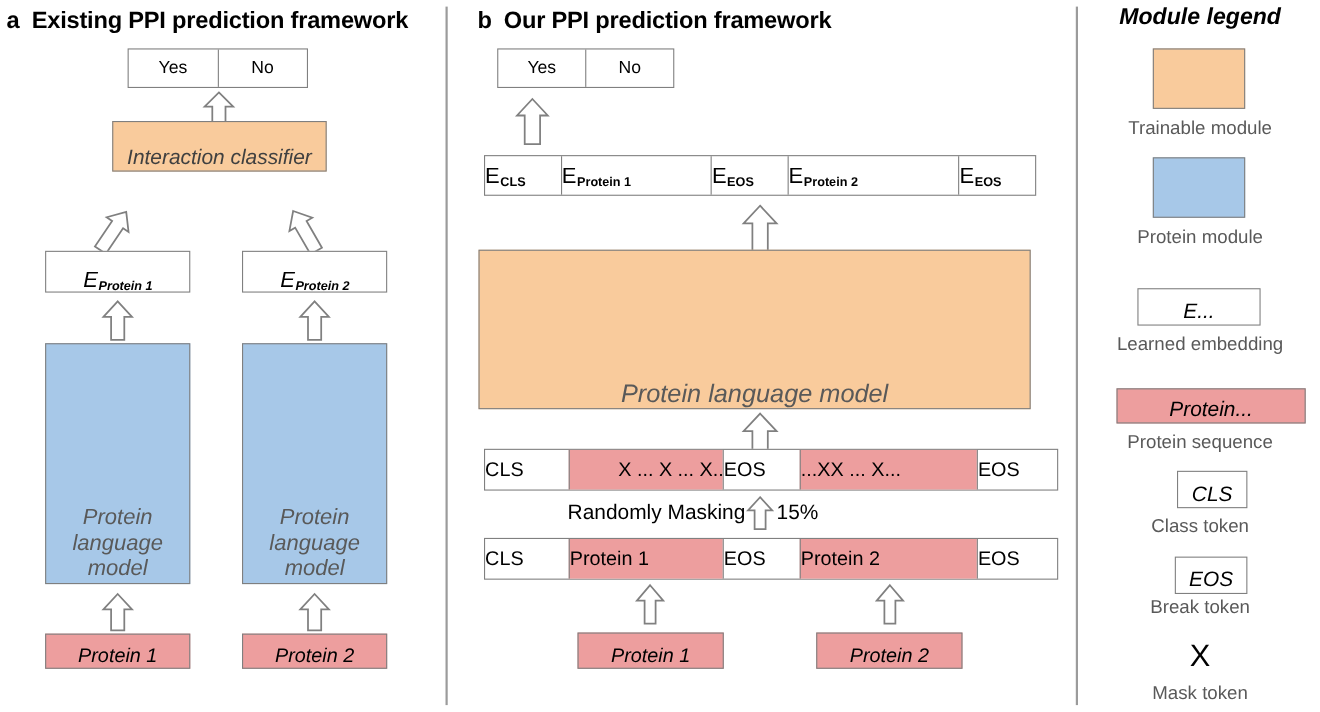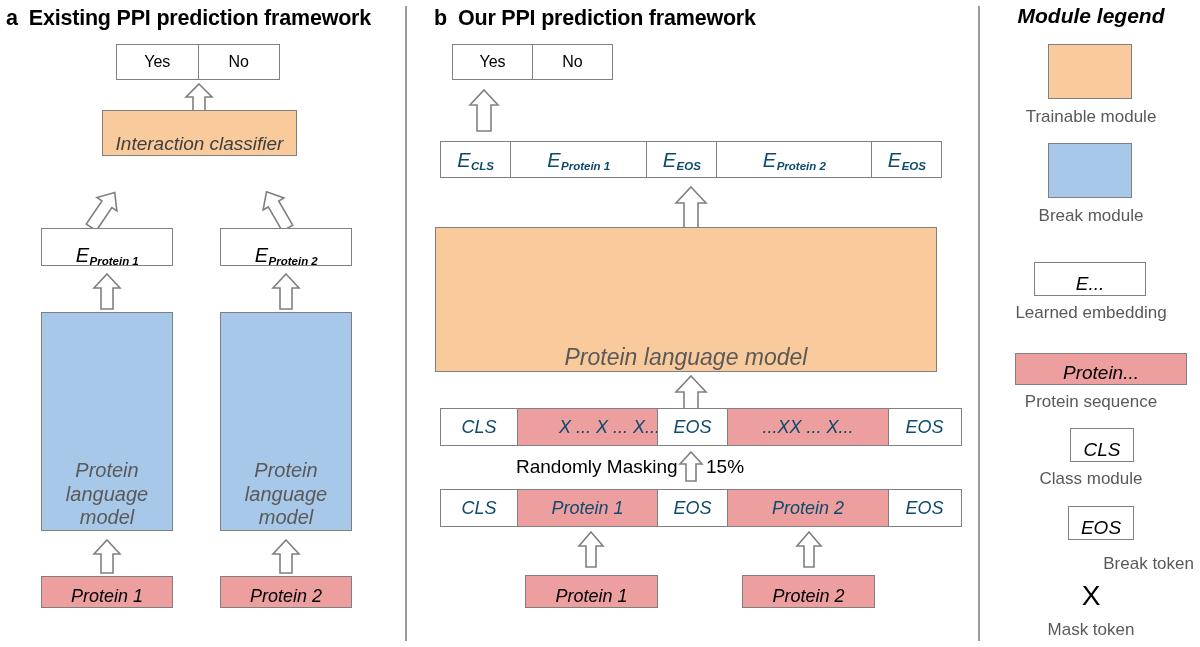--- a/index.html
+++ b/index.html
@@ -90,27 +90,25 @@
   
   .strip {
     display: flex;
     border: 1.6px solid #808080;
     box-sizing: border-box;
     background: #fff;
   }
   .strip > .cell {
     display: flex;
     align-items: center;
-    justify-content: center;
     font-size: 18px;
-    color: #0c4a6e;
+    color: #000000;
     box-sizing: border-box;
     white-space: nowrap;
     overflow: hidden;
-    font-style: italic;
   }
   .strip > .cell + .cell { border-left: 1.6px solid #808080; }
   .strip > .cell.redcell { background: #ed9e9e; }
 
   
   .esub { font-size: 20px; line-height: 1; }
   .esub sub { font-size: 11.5px; font-weight: bold; vertical-align: baseline; position: relative; top: 3px; left: 0.5px; }
 
   
   .arrow { position: absolute; }
@@ -322,38 +320,38 @@
   <div class="abs box red" style="left:742px; top:575px; width:133px; height:33px; font-size:18px;">
     <span>Protein 2</span>
   </div>
 
   <div class="abs legend-title" style="left:988px; top:4px; width:206px;">Module legend</div>
 
   <div class="abs box orange" style="left:1048px; top:44px; width:84px; height:55px;"></div>
   <div class="abs legend-caption" style="left:988px; top:107px; width:206px;">Trainable module</div>
 
   <div class="abs box blue" style="left:1048px; top:143px; width:84px; height:55px;"></div>
-  <div class="abs legend-caption" style="left:988px; top:206px; width:206px;">Break module</div>
+  <div class="abs legend-caption" style="left:988px; top:206px; width:206px;">Protein module</div>
 
   <div class="abs box plain" style="left:1034px; top:262px; width:112px; height:34px; font-size:19px;">
     <span>E...</span>
   </div>
   <div class="abs legend-caption" style="left:988px; top:303px; width:206px;">Learned embedding</div>
 
   <div class="abs box red" style="left:1015px; top:353px; width:172px; height:32px; font-size:19px;">
     <span>Protein...</span>
   </div>
   <div class="abs legend-caption" style="left:988px; top:392px; width:206px;">Protein sequence</div>
 
   <div class="abs box plain" style="left:1070px; top:428px; width:64px; height:34px; font-size:19px;">
     <span>CLS</span>
   </div>
-  <div class="abs legend-caption" style="left:988px; top:469px; width:206px;">Class module</div>
+  <div class="abs legend-caption" style="left:988px; top:469px; width:206px;">Class token</div>
 
   <div class="abs box plain" style="left:1068px; top:506px; width:66px; height:34px; font-size:19px;">
     <span>EOS</span>
   </div>
-  <div class="abs legend-caption" style="left:988px; top:554px; width:206px;text-align:right;">Break token</div>
+  <div class="abs legend-caption" style="left:988px; top:542px; width:206px;">Break token</div>
 
   <div class="abs mask-x" style="left:988px; top:582px; width:206px;">X</div>
   <div class="abs legend-caption" style="left:988px; top:620px; width:206px;">Mask token</div>
 
 </div>
 
 </body></html>

